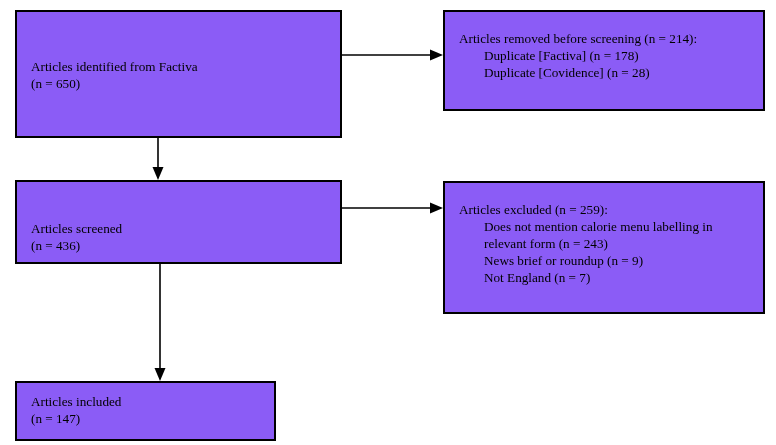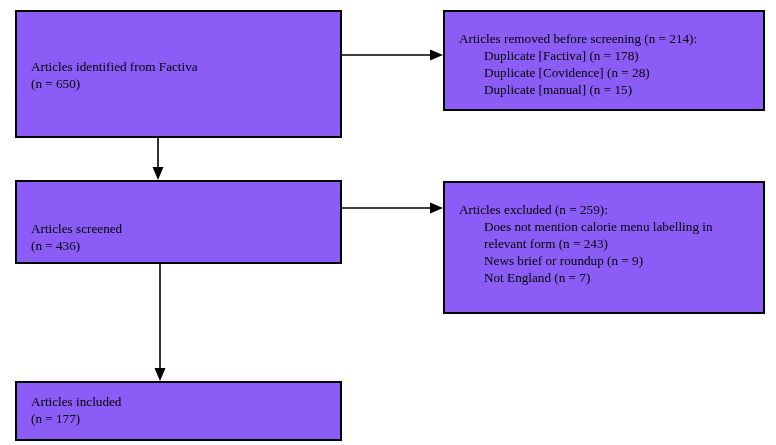--- a/index.html
+++ b/index.html
@@ -34,21 +34,21 @@
     color: #000000;
   }
   .line-indent {
     padding-left: 25px;
   }
   
   #box-identified  { left: 15px;  top: 10px;  width: 327px; height: 128px; }
   #box-removed     { left: 443px; top: 10px;  width: 322px; height: 101px; }
   #box-screened    { left: 15px;  top: 180px; width: 327px; height: 84px;  }
   #box-excluded    { left: 443px; top: 181px; width: 322px; height: 133px; }
-  #box-included    { left: 15px;  top: 381px; width: 327px; height: 60px;  }
+  #box-included    { left: 15px;  top: 381px; width: 261px; height: 60px;  }
 
   
   #text-identified { top: 46px; }
   #text-removed    { top: 18px; }
   #text-screened   { top: 38px; }
   #text-excluded   { top: 18px; }
   #text-included   { top: 10px; }
 
   
   #connectors {
@@ -95,28 +95,28 @@
       <line class="conn-line" x1="160" y1="264" x2="160" y2="373"></line>
       <polygon class="conn-head" points="160,381 154.5,368 165.5,368"></polygon>
     </g>
   </svg>
 
   <div class="node" id="box-identified">
     <div class="node-text" id="text-identified"><span>Articles identified from Factiva</span><br><span>(n = 650)</span></div>
   </div>
 
   <div class="node" id="box-removed">
-    <div class="node-text" id="text-removed"><span>Articles removed before screening (n = 214):</span><br><span class="line-indent">Duplicate [Factiva] (n = 178)</span><br><span class="line-indent">Duplicate [Covidence] (n = 28)</span><br><span class="line-indent">Duplicate [manual] (n = 15)</span></div>
+    <div class="node-text" id="text-removed"><span>Articles removed before screening (n = 214):</span><br><span class="line-indent">Duplicate [Factiva] (n = 178)</span><br><span class="line-indent">Duplicate [Covidence] (n = 28)</span><br></div>
   </div>
 
   <div class="node" id="box-screened">
     <div class="node-text" id="text-screened"><span>Articles screened</span><br><span>(n = 436)</span></div>
   </div>
 
   <div class="node" id="box-excluded">
     <div class="node-text" id="text-excluded"><span>Articles excluded (n = 259):</span><br><span class="line-indent">Does not mention calorie menu labelling in</span><br><span class="line-indent">relevant form (n = 243)</span><br><span class="line-indent">News brief or roundup (n = 9)</span><br><span class="line-indent">Not England (n = 7)</span></div>
   </div>
 
   <div class="node" id="box-included">
-    <div class="node-text" id="text-included"><span>Articles included</span><br><span>(n = 177)</span></div>
+    <div class="node-text" id="text-included"><span>Articles included</span><br><span>(n = 147)</span></div>
   </div>
 
 </div>
 
 </body></html>

